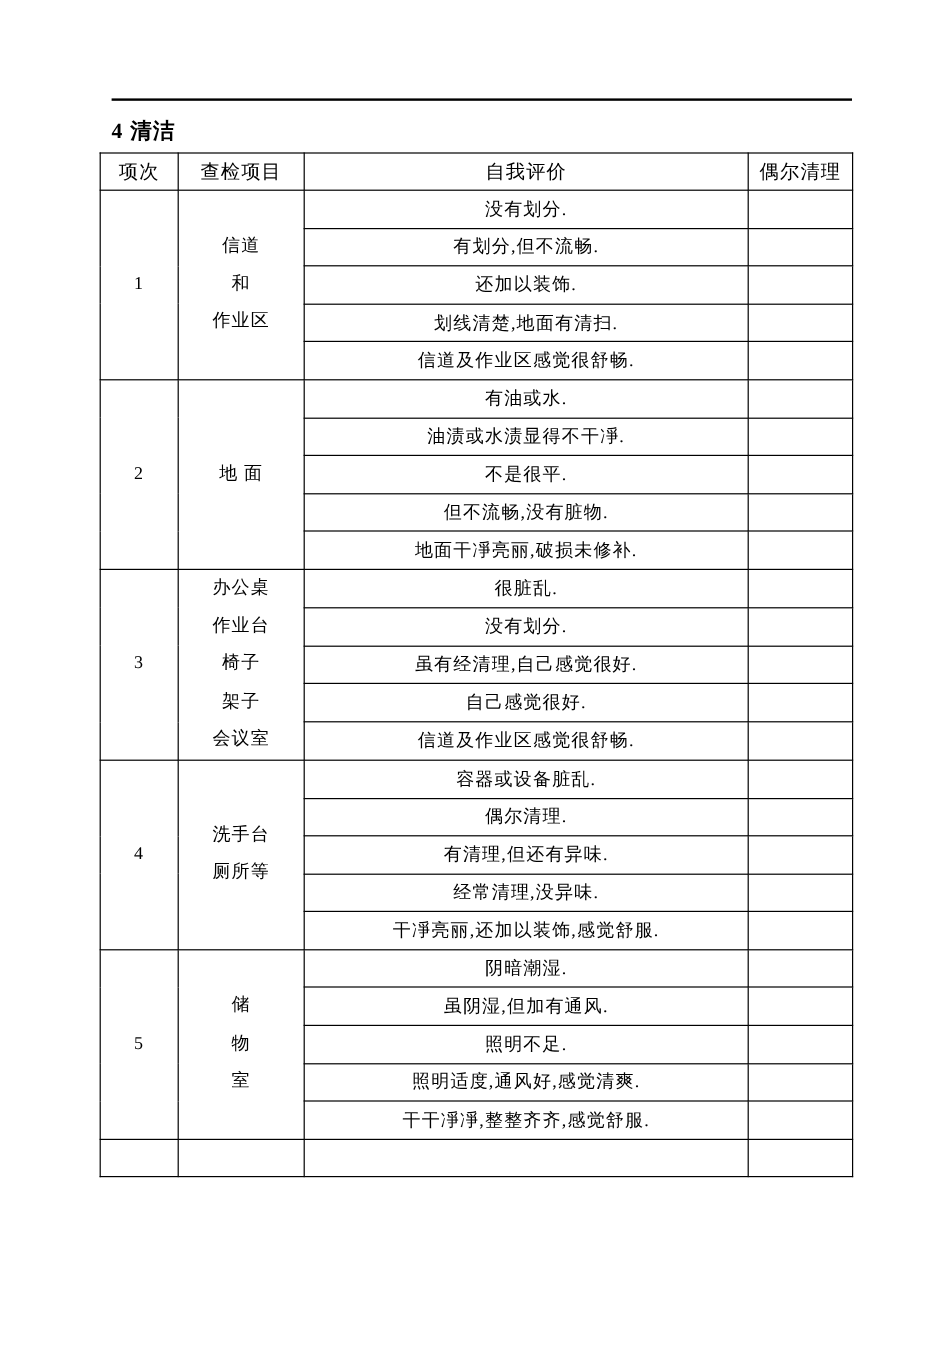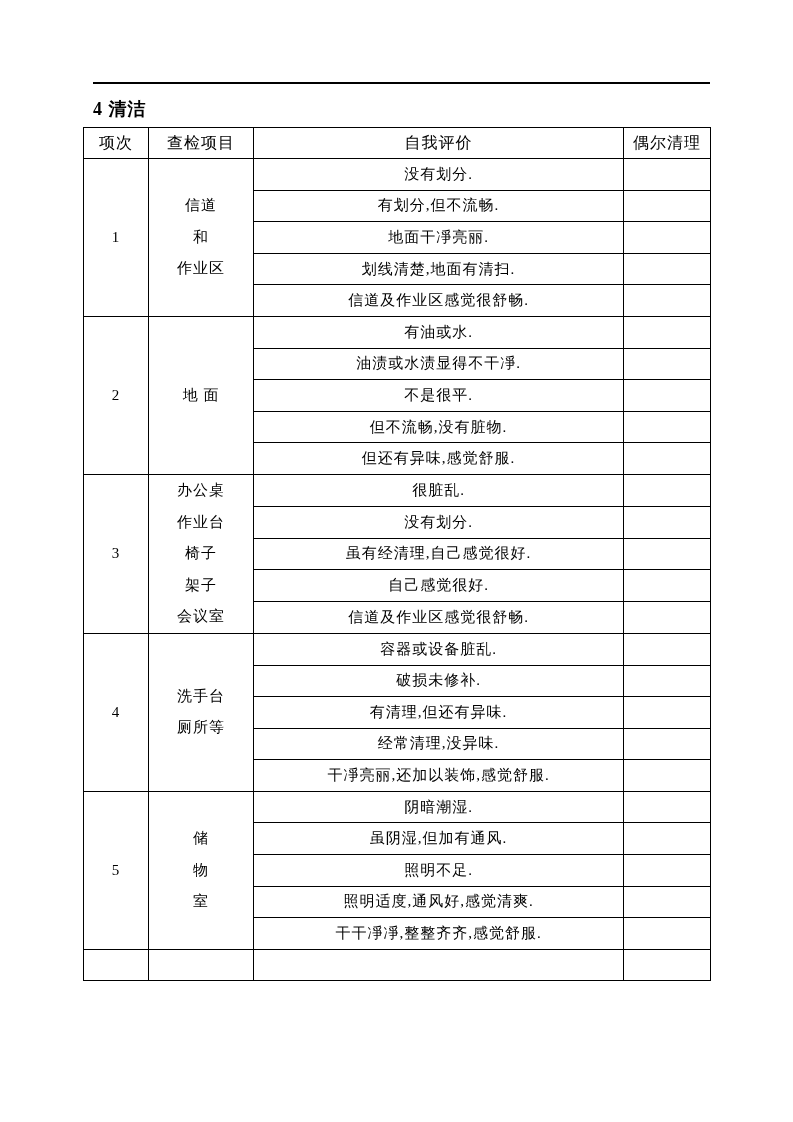--- a/index.html
+++ b/index.html
@@ -111,21 +111,21 @@
             <div>作业区</div>
           </td>
           <td class="status">没有划分.</td>
           <td class="eval"></td>
         </tr>
         <tr>
           <td class="status">有划分,但不流畅.</td>
           <td class="eval"></td>
         </tr>
         <tr>
-          <td class="status">地面干凈亮丽.</td>
+          <td class="status">还加以装饰.</td>
           <td class="eval"></td>
         </tr>
         <tr>
           <td class="status">划线清楚,地面有清扫.</td>
           <td class="eval"></td>
         </tr>
         <tr>
           <td class="status">信道及作业区感觉很舒畅.</td>
           <td class="eval"></td>
         </tr>
@@ -143,21 +143,21 @@
         </tr>
         <tr>
           <td class="status">不是很平.</td>
           <td class="eval"></td>
         </tr>
         <tr>
           <td class="status">但不流畅,没有脏物.</td>
           <td class="eval"></td>
         </tr>
         <tr>
-          <td class="status">但还有异味,感觉舒服.</td>
+          <td class="status">地面干凈亮丽,破损未修补.</td>
           <td class="eval"></td>
         </tr>
         <tr>
           <td class="num" rowspan="5">3</td>
           <td class="item" rowspan="5">
             <div>办公桌</div>
             <div>作业台</div>
             <div>椅子</div>
             <div>架子</div>
             <div>会议室</div>
@@ -184,21 +184,21 @@
         <tr>
           <td class="num" rowspan="5">4</td>
           <td class="item" rowspan="5">
             <div>洗手台</div>
             <div>厕所等</div>
           </td>
           <td class="status">容器或设备脏乱.</td>
           <td class="eval"></td>
         </tr>
         <tr>
-          <td class="status">破损未修补.</td>
+          <td class="status">偶尔清理.</td>
           <td class="eval"></td>
         </tr>
         <tr>
           <td class="status">有清理,但还有异味.</td>
           <td class="eval"></td>
         </tr>
         <tr>
           <td class="status">经常清理,没异味.</td>
           <td class="eval"></td>
         </tr>

